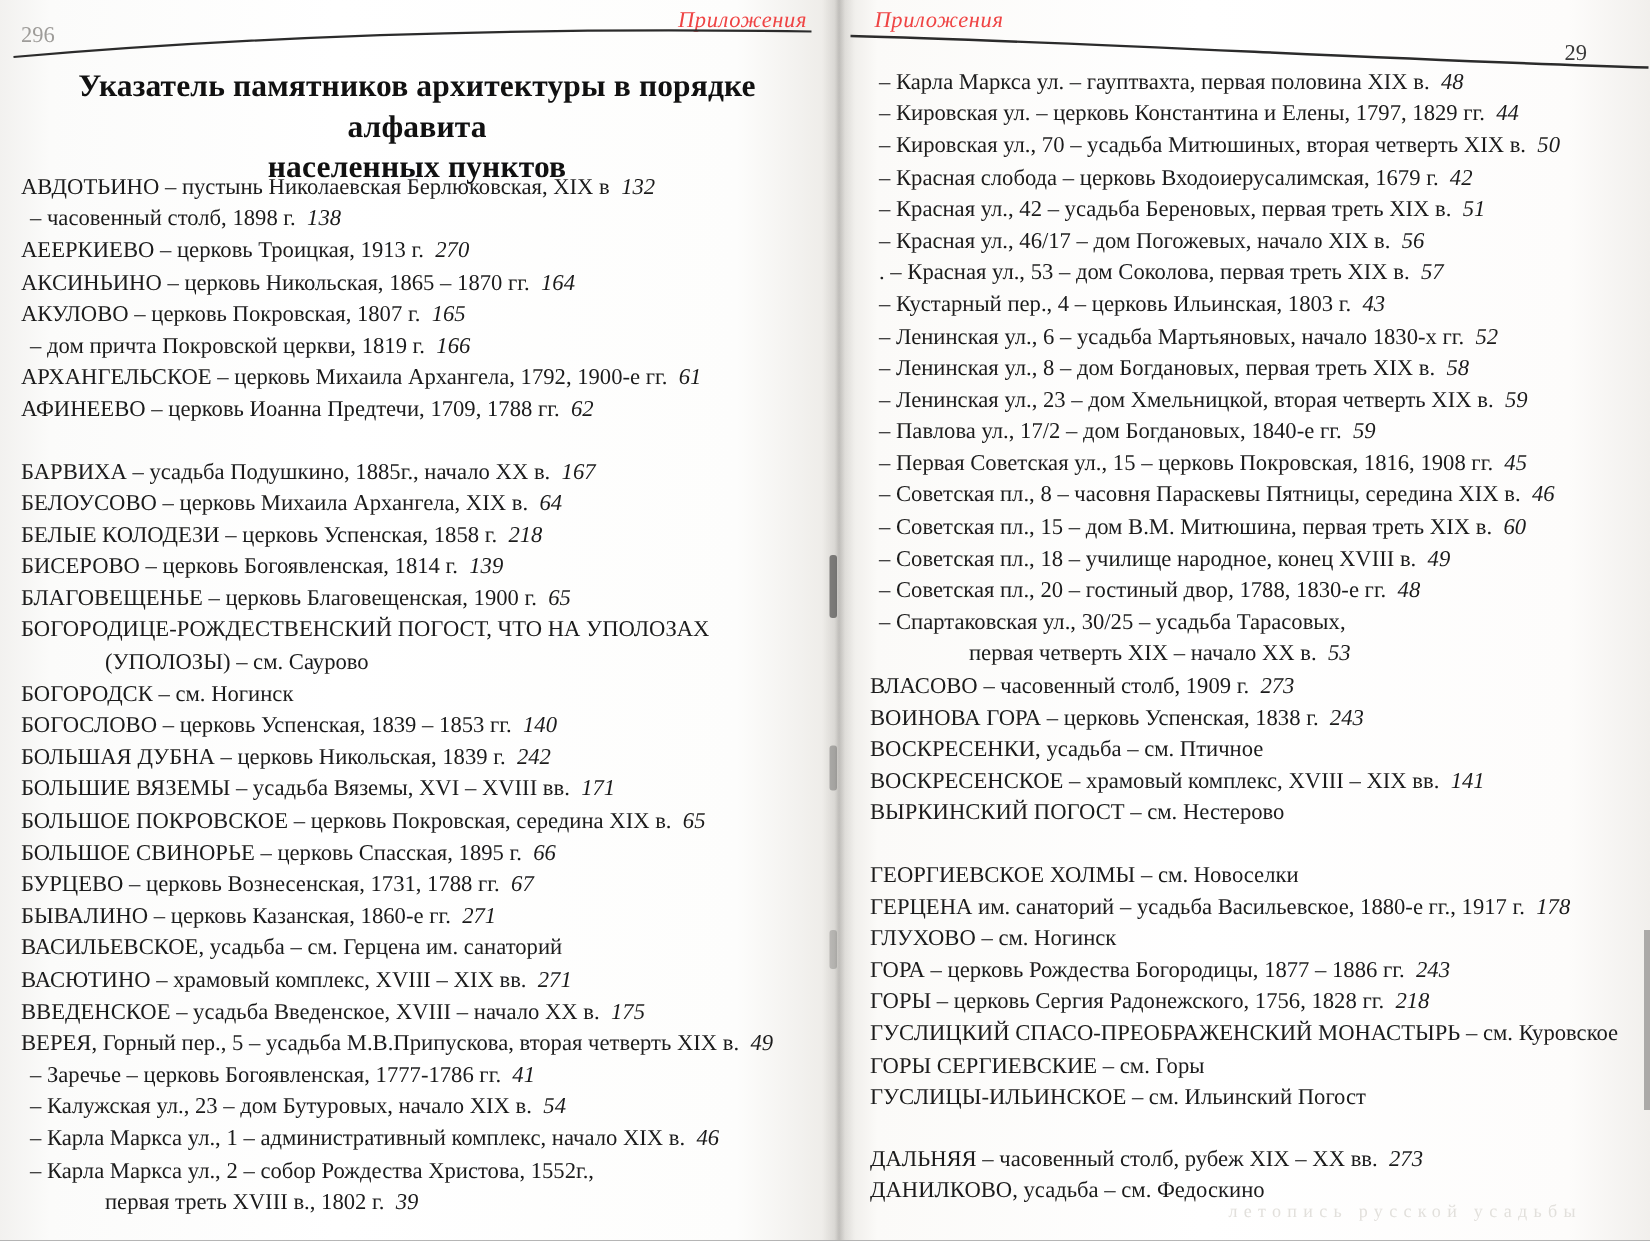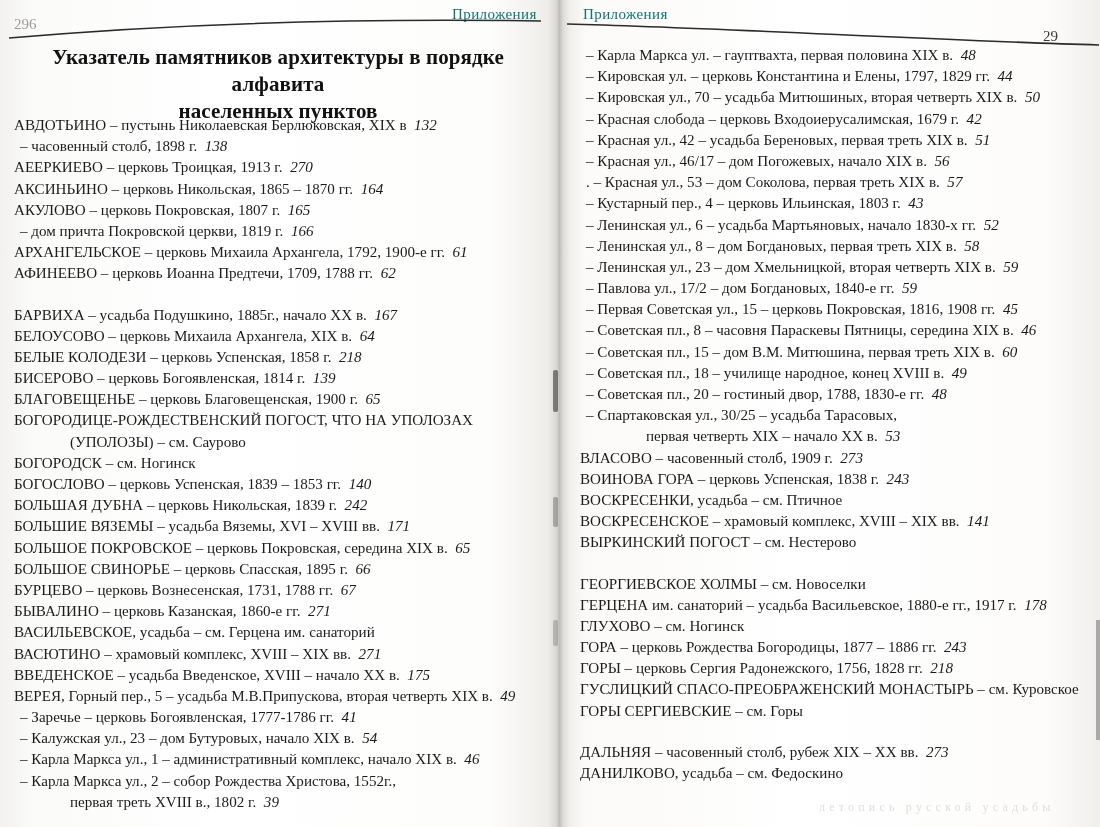--- a/index.html
+++ b/index.html
@@ -50,22 +50,23 @@
   .gm3 { top: 620px; height: 26px; opacity: .40; }
   .edge-right-mark {
     position: absolute; right: 0; top: 620px; width: 4px; height: 120px;
     background: rgba(40,40,40,0.35);
   }
 
   
   .runhead {
     position: absolute;
     font-family: "Liberation Serif", "DejaVu Serif", serif;
+    font-style: italic;
     font-size: 15px;
-    color: #0f766e;
+    color: #ef4444;
     letter-spacing: .4px;
   }
   .runhead-left  { left: 452px; top: 6px; }
   .runhead-right { left: 583px; top: 6px; }
 
   .folio {
     position: absolute;
     font-family: "Liberation Serif", "DejaVu Serif", serif;
     font-size: 15px;
     color: #9e9c99;
@@ -212,20 +213,21 @@
       <div class="entry head"><span>ВОСКРЕСЕНСКОЕ – храмовый комплекс, XVIII – XIX вв.</span><span class="pg">&nbsp;&nbsp;141</span></div>
       <div class="entry head"><span>ВЫРКИНСКИЙ ПОГОСТ – см. Нестерово</span></div>
       <div class="gap-md"></div>
       <div class="entry head"><span>ГЕОРГИЕВСКОЕ ХОЛМЫ – см. Новоселки</span></div>
       <div class="entry head"><span>ГЕРЦЕНА им. санаторий – усадьба Васильевское, 1880-е гг., 1917 г.</span><span class="pg">&nbsp;&nbsp;178</span></div>
       <div class="entry head"><span>ГЛУХОВО – см. Ногинск</span></div>
       <div class="entry head"><span>ГОРА – церковь Рождества Богородицы, 1877 – 1886 гг.</span><span class="pg">&nbsp;&nbsp;243</span></div>
       <div class="entry head"><span>ГОРЫ – церковь Сергия Радонежского, 1756, 1828 гг.</span><span class="pg">&nbsp;&nbsp;218</span></div>
       <div class="entry head"><span>ГУСЛИЦКИЙ СПАСО-ПРЕОБРАЖЕНСКИЙ МОНАСТЫРЬ – см. Куровское</span></div>
       <div class="entry head"><span>ГОРЫ СЕРГИЕВСКИЕ – см. Горы</span></div>
+      <div class="entry head"><span>ГУСЛИЦЫ-ИЛЬИНСКОЕ – см. Ильинский Погост</span></div>
       <div class="gap-md"></div>
       <div class="entry head"><span>ДАЛЬНЯЯ – часовенный столб, рубеж XIX – XX вв.</span><span class="pg">&nbsp;&nbsp;273</span></div>
       <div class="entry head"><span>ДАНИЛКОВО, усадьба – см. Федоскино</span></div>
     </div>
 
   <div class="gutter"></div>
   <div class="gutter-mark gm1"></div>
   <div class="gutter-mark gm2"></div>
   <div class="gutter-mark gm3"></div>
   <div class="edge-right-mark"></div>

